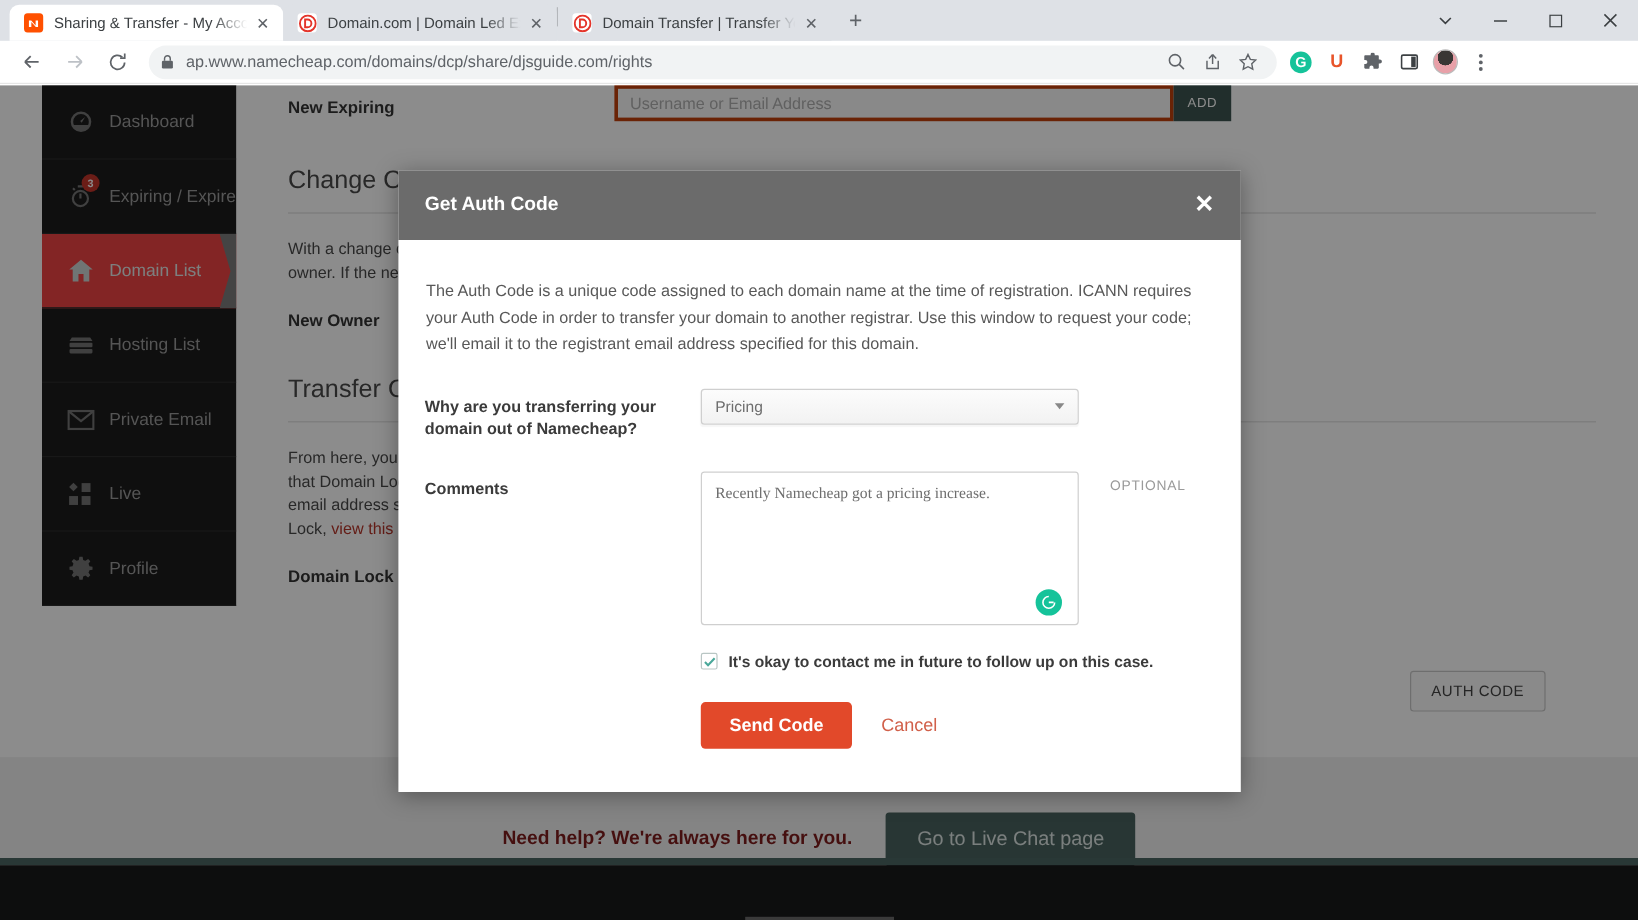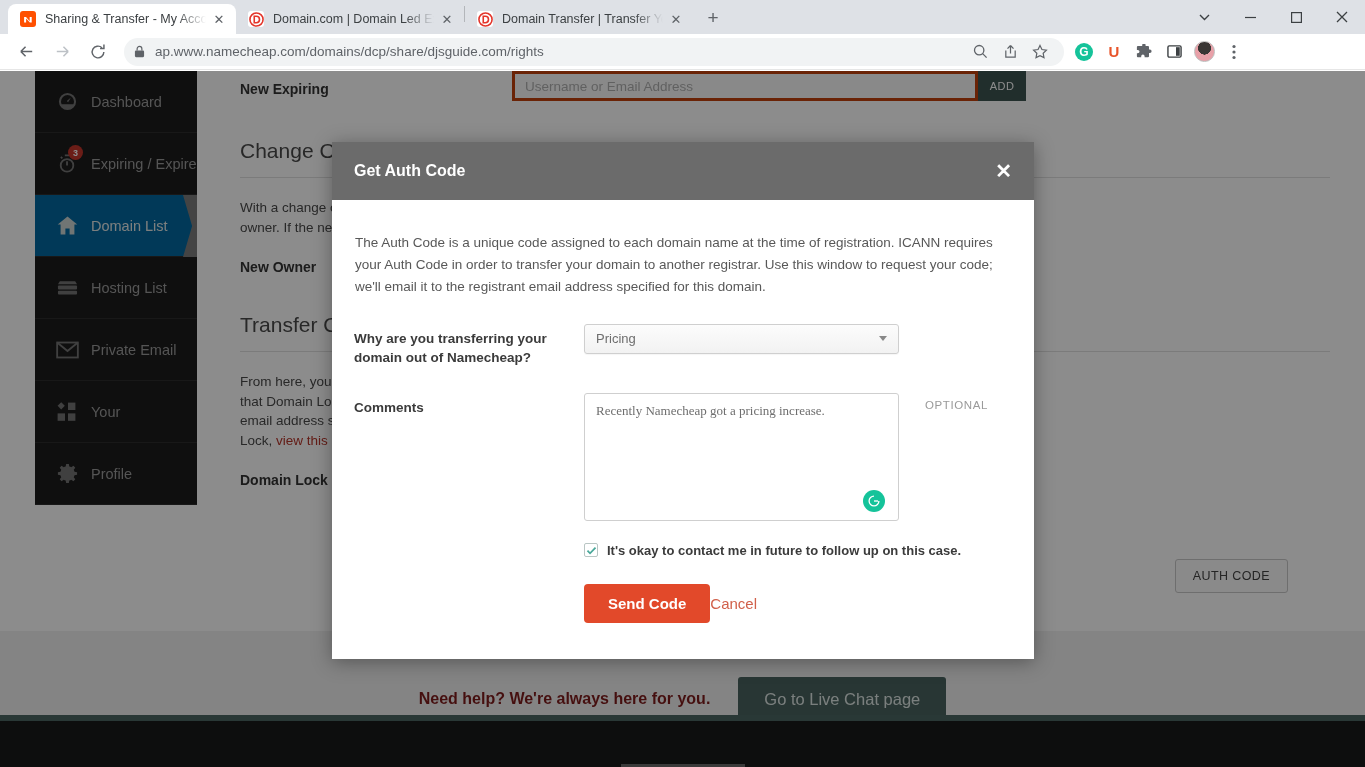--- a/index.html
+++ b/index.html
@@ -117,21 +117,21 @@
     width: 162px; background: #1c1c1c;
     padding-top: 0;
   }
   .side-item {
     height: 62px; display: flex; align-items: center;
     padding-left: 18px;
     border-bottom: 1px solid #2c2c2c;
     color: #9b9b9b; font-size: 14.5px;
     position: relative;
   }
-  .side-item.active { background: #0369a1; color: #e3e8e7; }
+  .side-item.active { background: #ef4444; color: #e3e8e7; }
   .side-item.active::after {
     content: ""; position: absolute; right: 0; top: 0;
     width: 14px; height: 62px;
     background: #7d7d7d;
     clip-path: polygon(100% 0, 100% 100%, 0 100%, 65% 50%, 0 0);
   }
   .side-icon {
     width: 28px; flex: 0 0 28px; margin-right: 10px;
     display: flex; align-items: center; justify-content: center;
     color: #767676;
@@ -294,21 +294,21 @@
     width: 14px; height: 14px; flex: 0 0 14px;
     border: 1px solid #b9c6c4; background: #fff;
     border-radius: 2px; margin-right: 9px;
     display: flex; align-items: center; justify-content: center;
   }
   .check-label {
     font-size: 13px; font-weight: bold; color: #3b3b3b;
   }
   .btn-row {
     display: flex; align-items: center;
-    margin-left: 230px; margin-top: 26px; 
+    margin-left: 230px; margin-top: 26px; gap: 24px;
   }
   .send-btn {
     background: #e2492a; color: #fff;
     font-size: 15px; font-weight: bold;
     padding: 11px 24px; border-radius: 4px;
     border: none; font-family: "Liberation Sans", sans-serif;
   }
   .cancel-btn {
     color: #d1604a; font-size: 15px;
     background: none; border: none;
@@ -516,21 +516,21 @@
 
       <div class="side-item">
         <span class="side-icon">
           <svg width="22" height="22" viewBox="0 0 22 22" fill="currentColor">
               <path d="M5.2 1.2l3.6 3.6-3.6 3.6L1.6 4.8z"></path>
               <rect x="12" y="1.6" width="7.4" height="7.4"></rect>
               <rect x="1.6" y="12.4" width="7.4" height="7.4"></rect>
               <rect x="12" y="12.4" width="7.4" height="7.4"></rect>
             </svg>
         </span>
-        <span class="side-label">Your</span>
+        <span class="side-label">Live</span>
       </div>
 
       <div class="side-item">
         <span class="side-icon">
           <svg width="23" height="23" viewBox="0 0 24 24" fill="currentColor">
               <path d="M12 8.1A3.9 3.9 0 1015.9 12 3.9 3.9 0 0012 8.1zm10 5.2v-2.6l-2.7-.5a7.6 7.6 0 00-.8-2l1.6-2.3-1.9-1.9-2.3 1.6a7.6 7.6 0 00-2-.8L13.4 2h-2.8l-.5 2.8a7.6 7.6 0 00-2 .8L5.8 4l-1.9 1.9 1.6 2.3a7.6 7.6 0 00-.8 2L2 10.7v2.6l2.7.5a7.6 7.6 0 00.8 2l-1.6 2.3 1.9 1.9 2.3-1.6a7.6 7.6 0 002 .8l.5 2.8h2.8l.5-2.8a7.6 7.6 0 002-.8l2.3 1.6 1.9-1.9-1.6-2.3a7.6 7.6 0 00.8-2z"></path>
             </svg>
         </span>
         <span class="side-label">Profile</span>
       </div>

